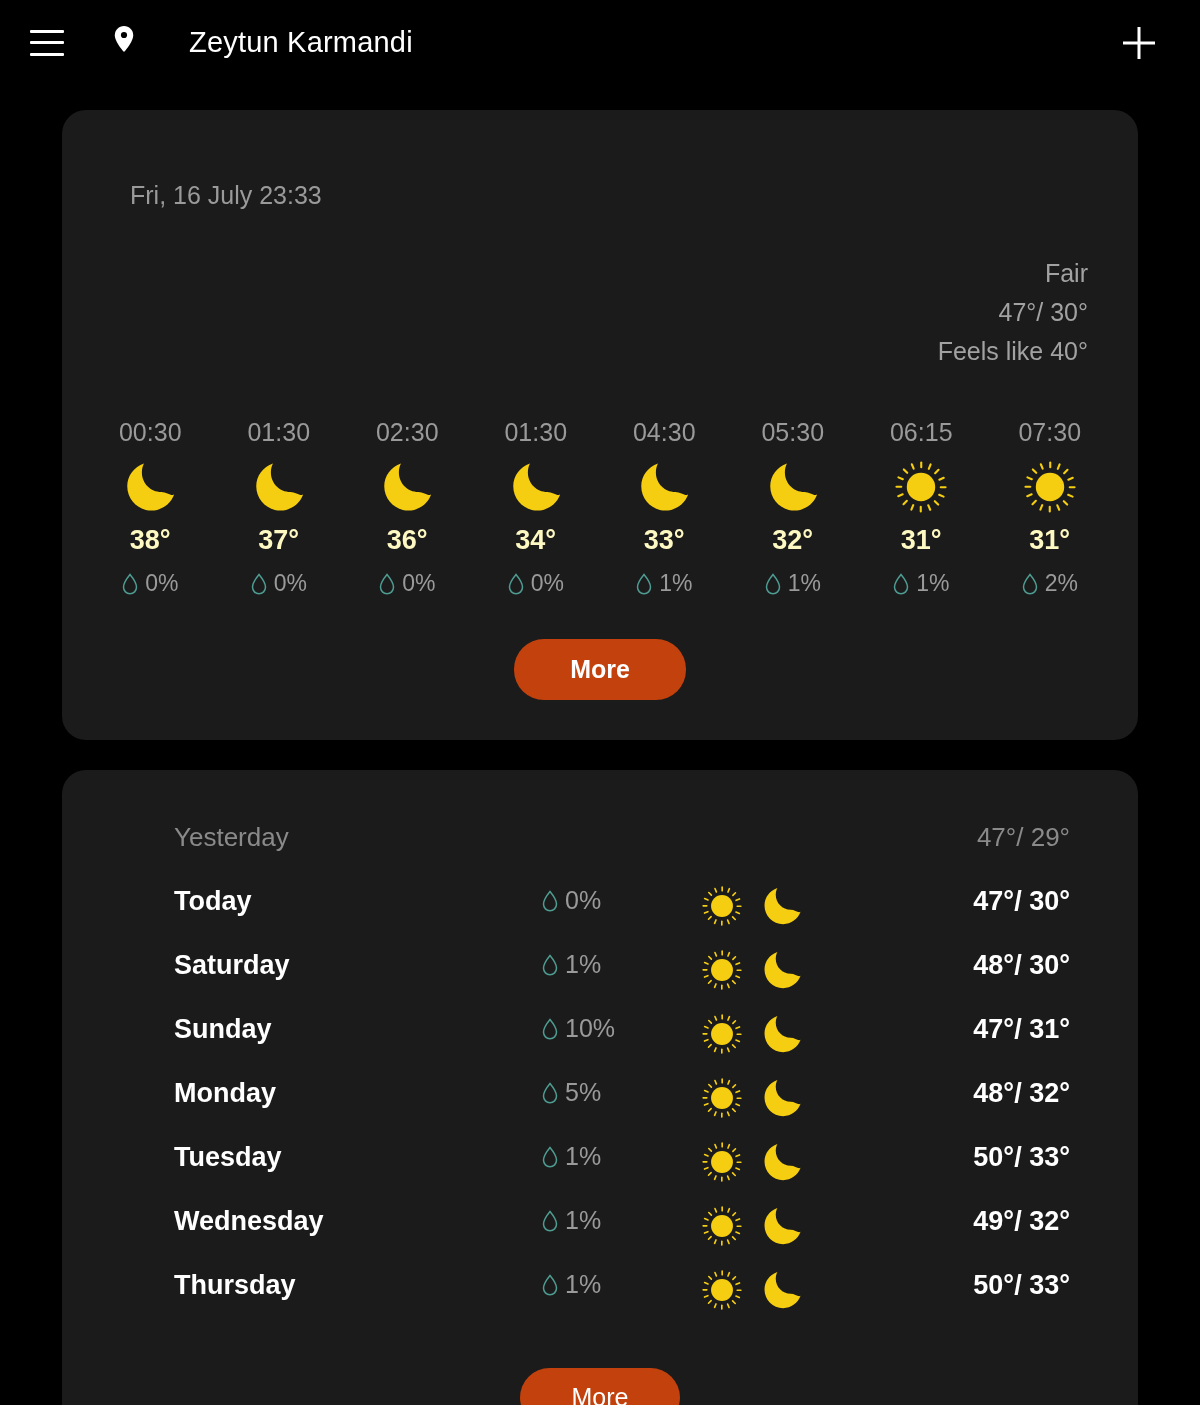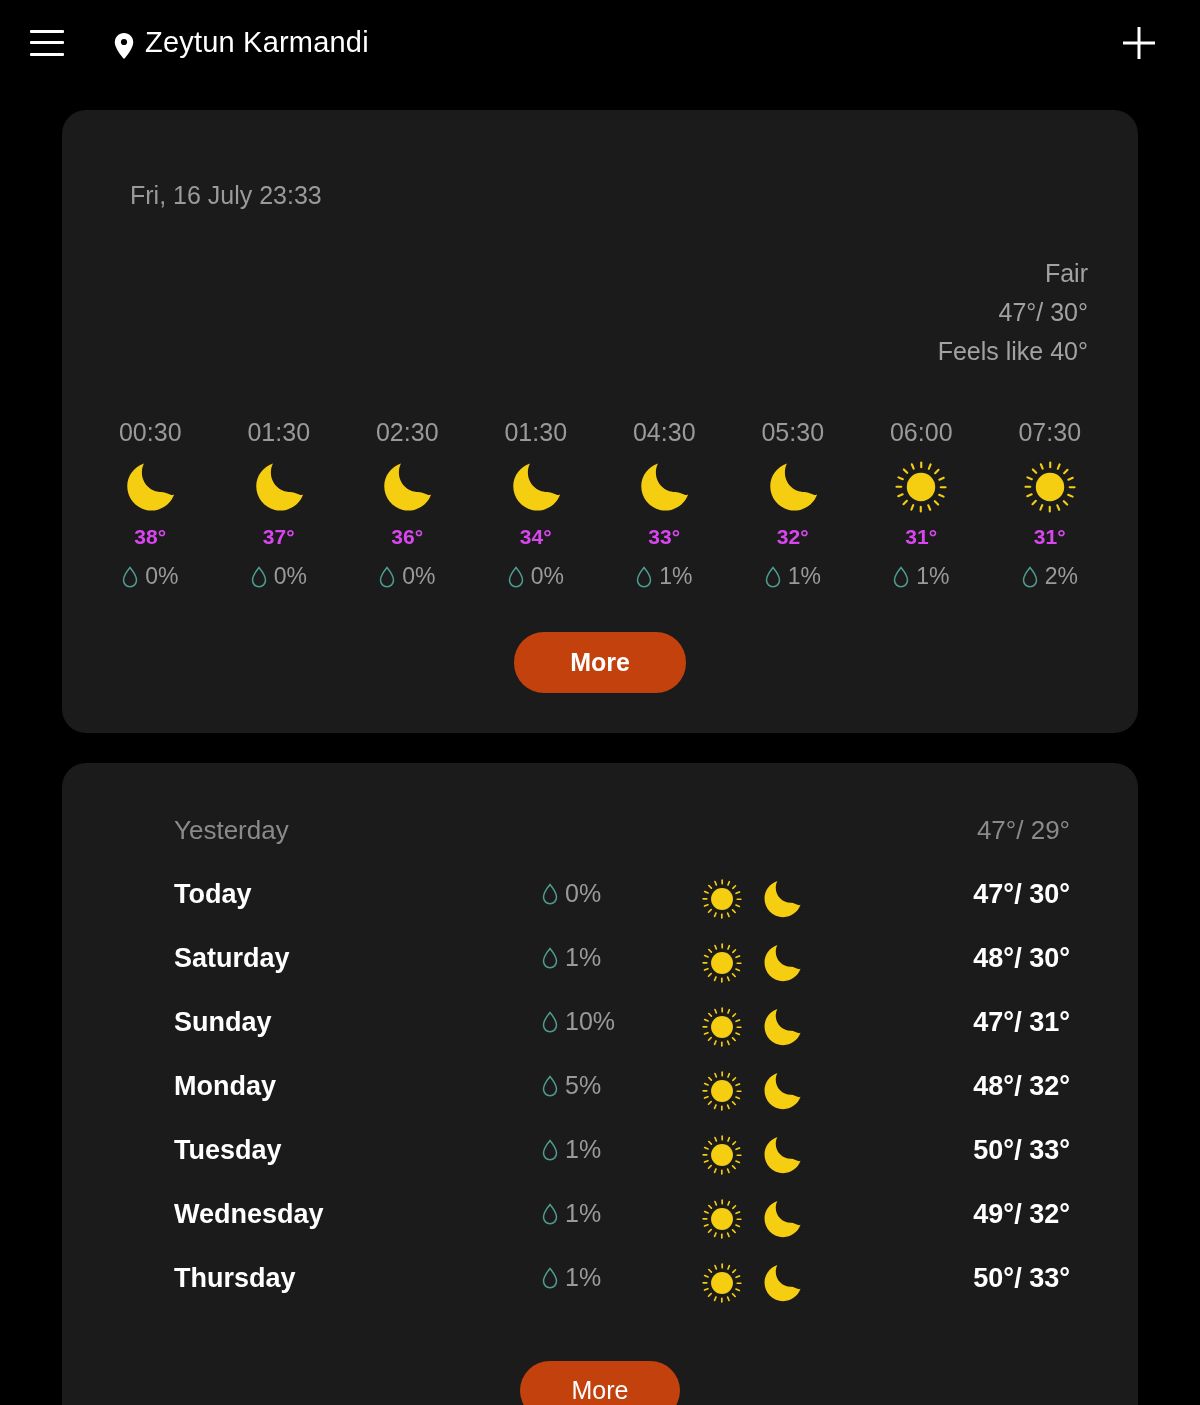--- a/index.html
+++ b/index.html
@@ -18,22 +18,23 @@
     padding:0 38px 0 30px;
   }
   .hamburger {
     width:34px; height:30px;
     display:flex; flex-direction:column; justify-content:space-between;
     padding:2px 0;
     cursor:pointer;
   }
   .hamburger span { display:block; height:3px; background:#ffffff; border-radius:1px; }
   .pin-wrap {
-    display:flex; align-items:flex-end;
+    display:flex; align-items:flex-start;
     margin-left:50px;
+    gap:44px;
   }
   .pin-icon { width:20px; height:26px; display:block; }
   .loc-name {
     color:#ffffff;
     font-size:29px;
     letter-spacing:0.2px;
     margin-left:11px;
   }
   .spacer { flex:1; }
   .plus-btn {
@@ -94,21 +95,21 @@
     display:flex;
     padding:0 24px;
     margin-top:48px;
   }
   .hour-col {
     flex:1;
     display:flex; flex-direction:column; align-items:center;
   }
   .hour-time { color:#9a9a9a; font-size:25px; }
   .hour-icon { width:52px; height:52px; margin:14px 0 12px; display:block; }
-  .hour-temp { color:#d946ef; font-size:21px; font-weight:bold;text-align:right; }
+  .hour-temp { color:#fef9c3; font-size:27px; font-weight:bold;text-align:right; }
   .hour-pop {
     display:flex; align-items:center;
     margin-top:14px;
     color:#9a9a9a; font-size:23px;
   }
   .drop-icon { width:16px; height:22px; margin-right:7px; display:block; }
 
   
   .more-wrap { display:flex; justify-content:center; }
   .more-wrap-hourly { margin-top:42px; }
@@ -281,21 +282,21 @@
         <div class="hour-pop">
           <span>
             <svg class="drop-icon" viewBox="0 0 16 22">
               <path d="M8 1.5C8 1.5 1.5 9.4 1.5 14.1 1.5 17.9 4.4 20.8 8 20.8s6.5-2.9 6.5-6.7C14.5 9.4 8 1.5 8 1.5z" fill="none" stroke="#4E9C92" stroke-width="1.5"></path>
             </svg>
           </span>
           <span>1%</span>
         </div>
       </div>
       <div class="hour-col">
-        <div class="hour-time">06:00</div>
+        <div class="hour-time">06:15</div>
         <span>
           <svg class="hour-icon" viewBox="0 0 64 64">
             <circle cx="32" cy="32" r="17.5" fill="#F5CE12"></circle>
             <rect x="31" y="0.5" width="2.6" height="8.5" rx="1.3" fill="#F5CE12" transform="rotate(0 32 32)"></rect>
             <rect x="31" y="0.5" width="2.6" height="8.5" rx="1.3" fill="#F5CE12" transform="rotate(22.5 32 32)"></rect>
             <rect x="31" y="0.5" width="2.6" height="8.5" rx="1.3" fill="#F5CE12" transform="rotate(45 32 32)"></rect>
             <rect x="31" y="0.5" width="2.6" height="8.5" rx="1.3" fill="#F5CE12" transform="rotate(67.5 32 32)"></rect>
             <rect x="31" y="0.5" width="2.6" height="8.5" rx="1.3" fill="#F5CE12" transform="rotate(90 32 32)"></rect>
             <rect x="31" y="0.5" width="2.6" height="8.5" rx="1.3" fill="#F5CE12" transform="rotate(112.5 32 32)"></rect>
             <rect x="31" y="0.5" width="2.6" height="8.5" rx="1.3" fill="#F5CE12" transform="rotate(135 32 32)"></rect>

